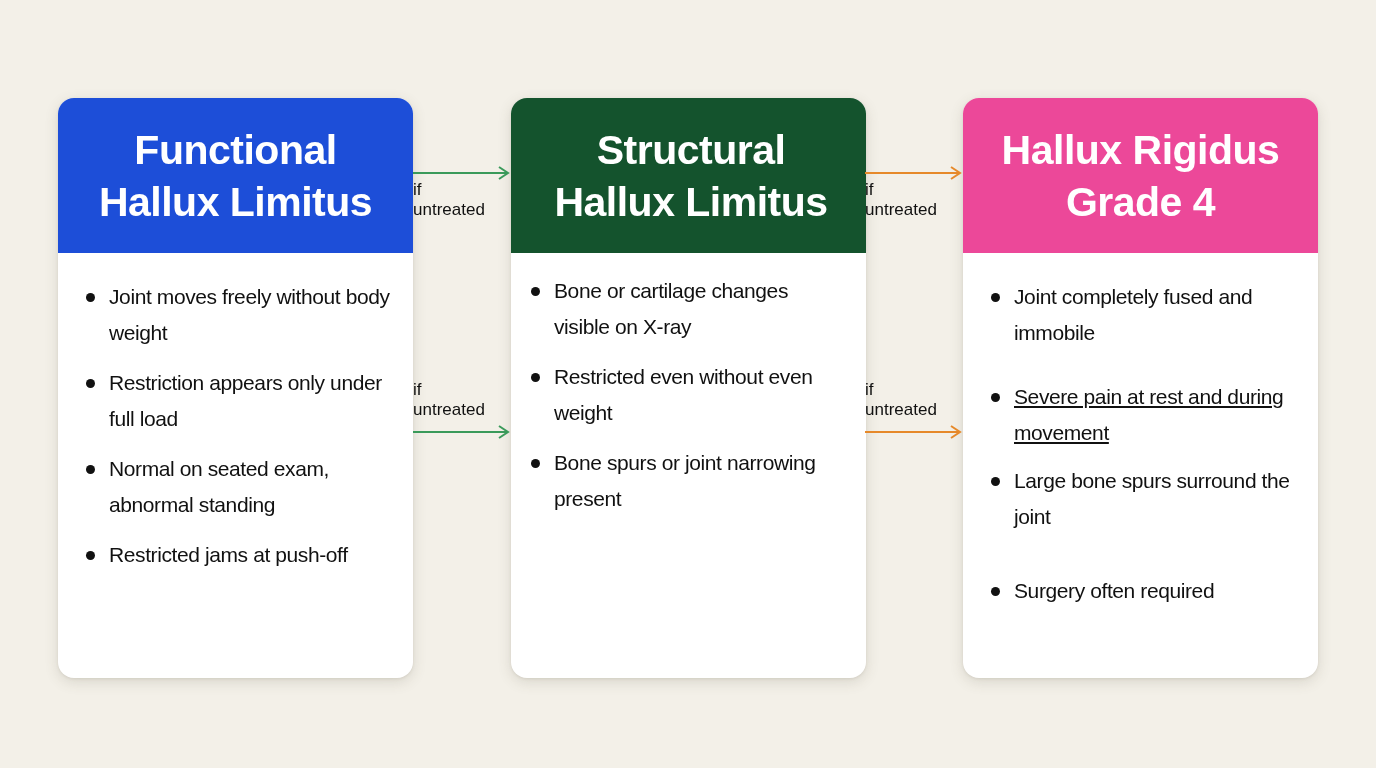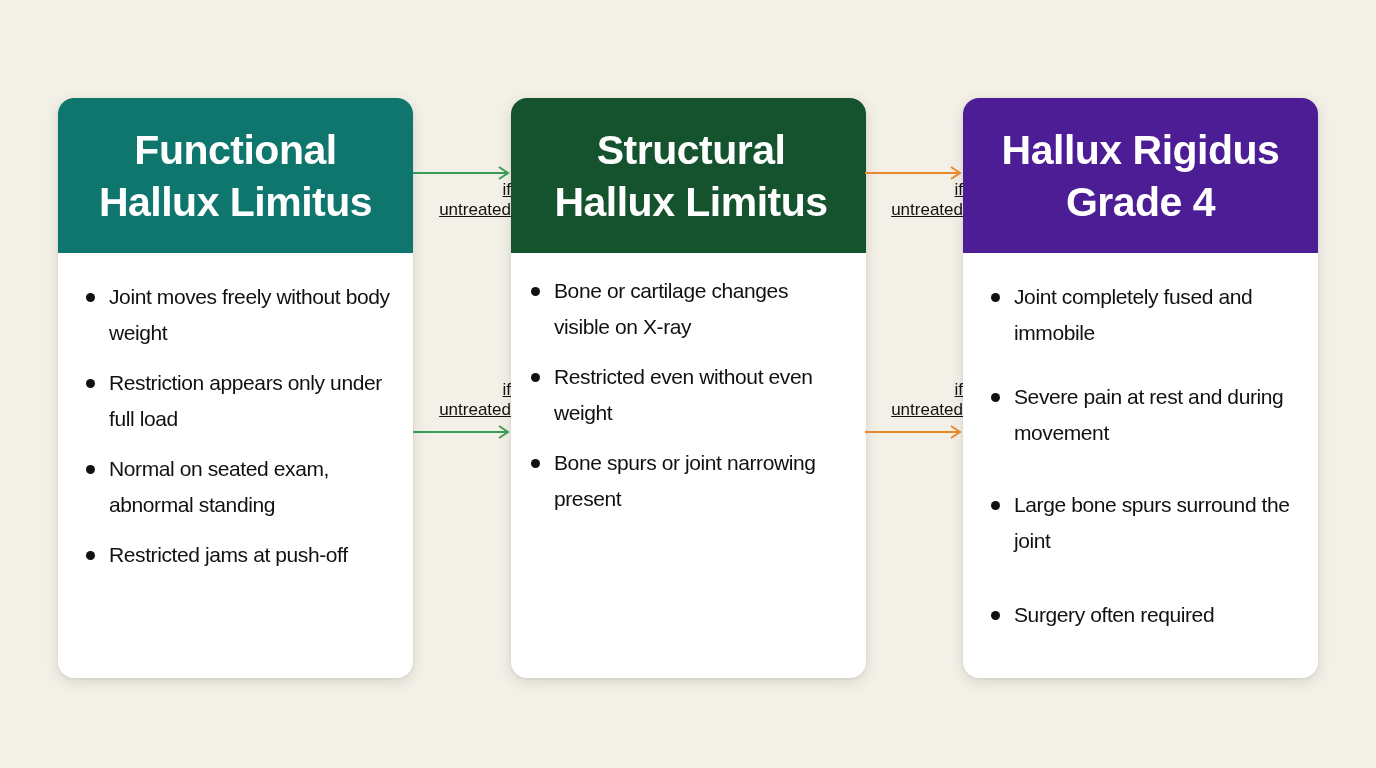--- a/index.html
+++ b/index.html
@@ -59,34 +59,33 @@
       background: #111111;
     }
     .connector {
       position: absolute;
       width: 98px;
       height: 60px;
     }
     .connector-label {
       position: absolute;
       left: 0; width: 100%;
-      text-align: right;
+      text-align: left;
       font-size: 17px;
       line-height: 20px;
       color: #111111;
       white-space: pre-line;
-      text-decoration: underline;
     }
     .arrow-svg { position: absolute; left: 0; width: 98px; height: 14px; }
   </style>
 </head>
 <body>
 
 <div class="card" style="left:58px;">
-  <div class="card-header" style="background:#0f766e;text-align:center;">Functional
+  <div class="card-header" style="background:#1d4ed8;text-align:center;">Functional
 Hallux Limitus</div>
   <div class="card-body">
     <ul class="bullets">
       <li class="bullet"><span class="bullet-dot"></span><span>Joint moves freely without body weight</span></li>
       <li class="bullet"><span class="bullet-dot"></span><span>Restriction appears only under full load</span></li>
       <li class="bullet"><span class="bullet-dot"></span><span>Normal on seated exam, abnormal standing</span></li>
       <li class="bullet"><span class="bullet-dot"></span><span>Restricted jams at push-off</span></li>
     </ul>
   </div>
 </div>
@@ -97,26 +96,26 @@
   <div class="card-body" style="padding-top:20px;padding-left:18px;">
     <ul class="bullets">
       <li class="bullet"><span class="bullet-dot"></span><span>Bone or cartilage changes visible on X-ray</span></li>
       <li class="bullet"><span class="bullet-dot"></span><span>Restricted even without even weight</span></li>
       <li class="bullet"><span class="bullet-dot"></span><span>Bone spurs or joint narrowing present</span></li>
     </ul>
   </div>
 </div>
 
 <div class="card" style="left:963px;">
-  <div class="card-header" style="background:#4c1d95;">Hallux Rigidus
+  <div class="card-header" style="background:#ec4899;">Hallux Rigidus
 Grade 4</div>
   <div class="card-body">
     <ul class="bullets">
       <li class="bullet" style="margin-bottom:28px;"><span class="bullet-dot"></span><span>Joint completely fused and immobile</span></li>
-      <li class="bullet" style="margin-bottom:36px;"><span class="bullet-dot"></span><span>Severe pain at rest and during movement</span></li>
+      <li class="bullet" style="margin-bottom:12px;text-decoration:underline;"><span class="bullet-dot"></span><span>Severe pain at rest and during movement</span></li>
       <li class="bullet" style="margin-bottom:38px;"><span class="bullet-dot"></span><span>Large bone spurs surround the joint</span></li>
       <li class="bullet"><span class="bullet-dot"></span><span>Surgery often required</span></li>
     </ul>
   </div>
 </div>
 
 <div class="connector" style="left:413px; top:166px;">
   <svg class="arrow-svg" style="top:0;" viewBox="0 0 98 14">
     <line x1="0" y1="7" x2="94" y2="7" stroke="#3a9a5a" stroke-width="2"></line>
     <polyline points="86,1 95,7 86,13" fill="none" stroke="#3a9a5a" stroke-width="2"></polyline>

